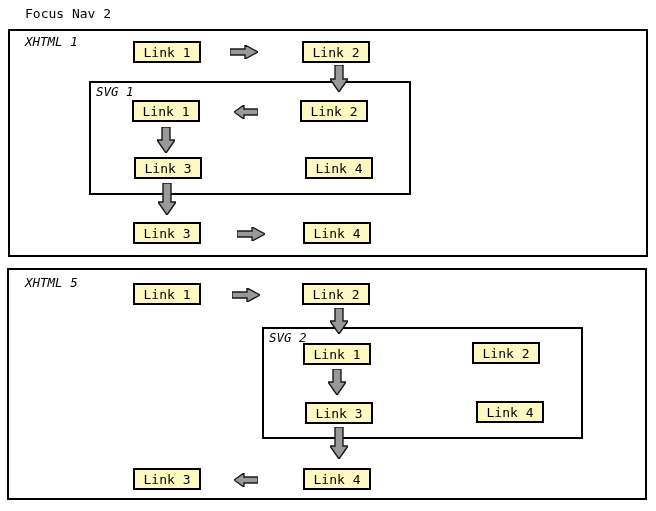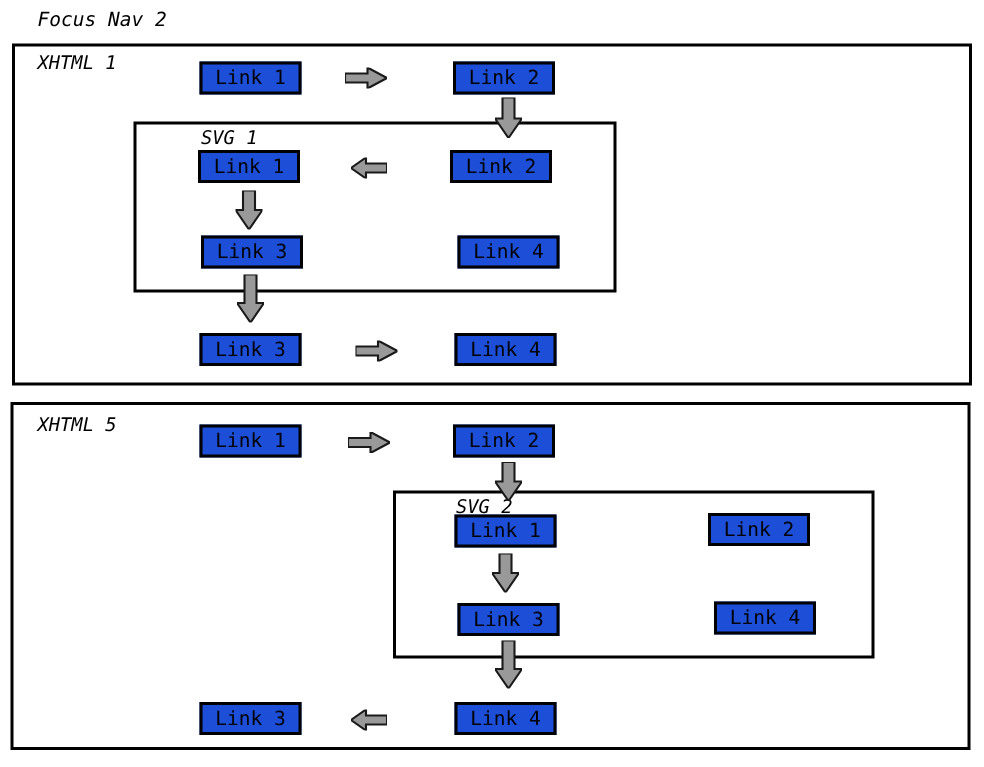--- a/index.html
+++ b/index.html
@@ -33,21 +33,21 @@
     font-size: 12.5px;
     white-space: nowrap;
     z-index: 2;
     font-style: italic;
   }
   .link {
     position: absolute;
     width: 64px;
     height: 18px;
     border: 2px solid var(--border, #000000);
-    background: #1d4ed8;
+    background: #fef9c3;
     font-size: 13px;
     display: flex;
     align-items: center;
     justify-content: center;
     white-space: nowrap;
     z-index: 2;
   }
   .arrow {
     position: absolute;
     z-index: 3;
@@ -57,31 +57,31 @@
     stroke: var(--arrow-stroke, #1a1a1a);
     stroke-width: 1.4;
     stroke-linejoin: miter;
   }
 </style>
 </head>
 <body>
 
 <div class="page">
 
-  <div class="title" style="left:25px;top:6px;font-style:italic;">Focus Nav 2</div>
+  <div class="title" style="left:25px;top:6px;">Focus Nav 2</div>
 
   <div class="panel" style="left:8px;top:29px;width:636px;height:224px;"></div>
   <div class="panel" style="left:89px;top:81px;width:318px;height:110px;"></div>
   <div class="panel" style="left:7px;top:268px;width:636px;height:228px;"></div>
   <div class="panel" style="left:262px;top:327px;width:317px;height:108px;"></div>
 
   <div class="panel-label" style="left:25px;top:34px;">XHTML 1</div>
-  <div class="panel-label" style="left:96px;top:84px;margin-left:38px;">SVG 1</div>
+  <div class="panel-label" style="left:96px;top:84px;">SVG 1</div>
   <div class="panel-label" style="left:25px;top:275px;">XHTML 5</div>
-  <div class="panel-label" style="left:269px;top:330px;margin-left:35px;">SVG 2</div>
+  <div class="panel-label" style="left:269px;top:330px;">SVG 2</div>
 
   <div class="link" style="left:133px;top:41px;">Link 1</div>
   <svg class="arrow" style="left:230px;top:45px;" width="28" height="14" viewBox="0 0 28 14">
     <polygon points="0,4 15,4 15,0 28,7 15,14 15,10 0,10"></polygon>
   </svg>
   <div class="link" style="left:302px;top:41px;">Link 2</div>
 
   <svg class="arrow" style="left:330px;top:65px;" width="18" height="27" viewBox="0 0 18 27">
     <polygon points="5,0 13,0 13,14 18,14 9,27 0,14 5,14"></polygon>
   </svg>

